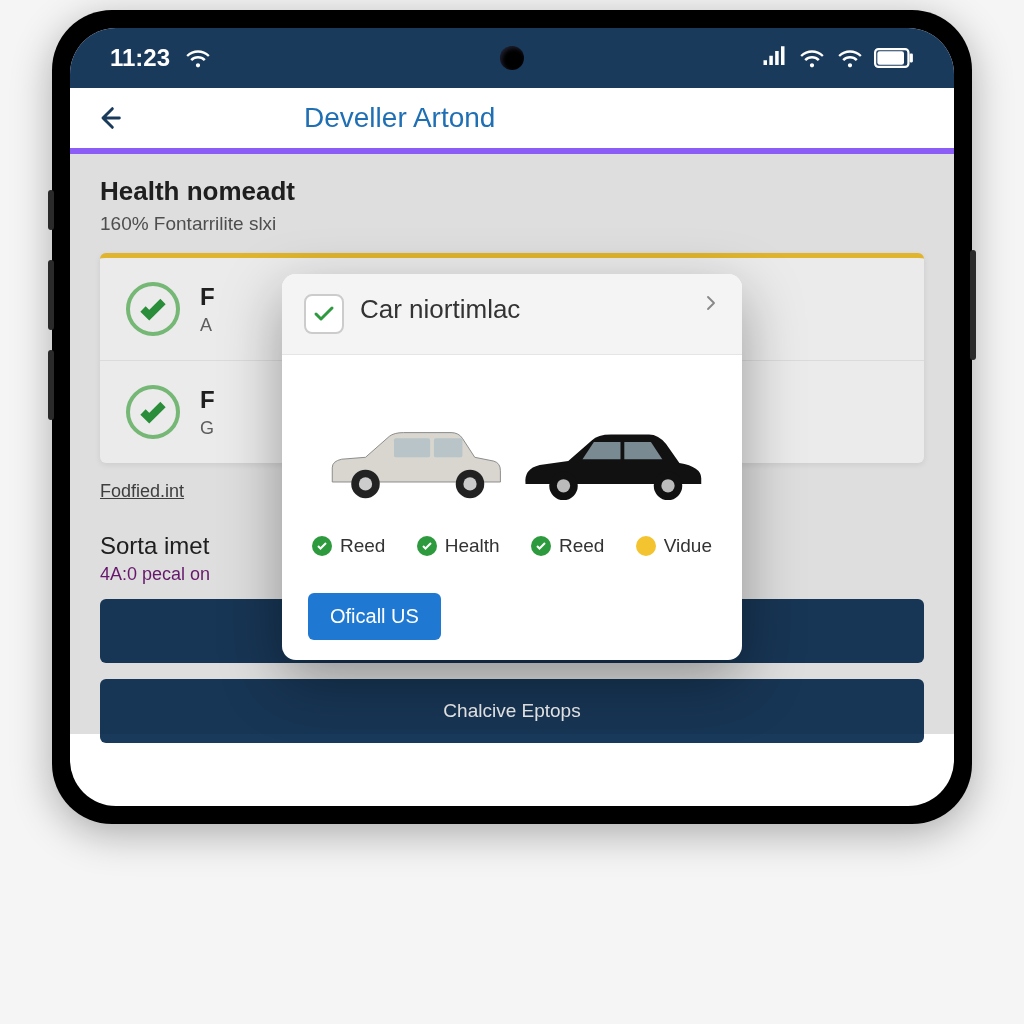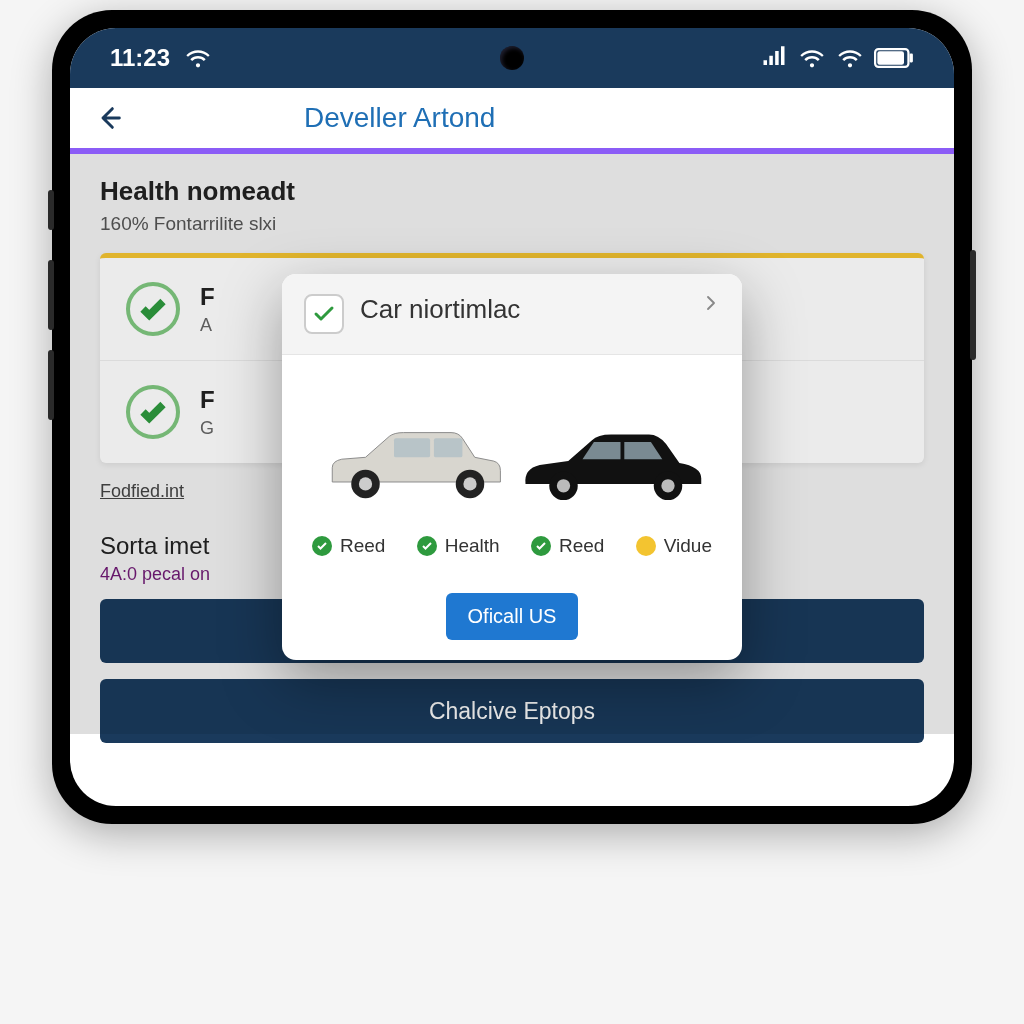--- a/index.html
+++ b/index.html
@@ -133,21 +133,21 @@
   .section2 .s2-sub { font-size:18px; color:#701a75; margin-top:4px; }
 
   .big-btn {
     margin-top: 14px;
     width:100%;
     background:#1a3a5c;
     color:#fff;
     border:none;
     border-radius:6px;
     height:64px;
-    font-size:23px;
+    font-size:19px;
     cursor:pointer;
   }
   .big-btn + .big-btn { margin-top:16px; }
 
   
   .overlay {
     position:absolute; inset:0;
     background: rgba(0,0,0,0.08);
     display:flex; align-items:flex-start; justify-content:center;
     pointer-events:none;
@@ -179,21 +179,21 @@
   .status-row {
     display:flex; justify-content:space-between;
     padding: 22px 6px 10px;
   }
   .dot-item { display:flex; align-items:center; gap:8px; font-size:19px; color:#333; }
   .dot { width:20px; height:20px; border-radius:50%; display:flex; align-items:center; justify-content:center; }
   .dot.green { background:#2e9a3e; }
   .dot.yellow { background:#f3c430; }
   .dot svg { width:12px; height:12px; }
 
-  .modal-footer { display:flex; justify-content:center; padding: 8px 26px 20px; }
+  .modal-footer { display:flex; justify-content:flex-start; padding: 8px 26px 20px; }
   .modal-btn {
     background:#1f78d1; color:#fff; border:none;
     padding: 12px 22px; font-size:20px; border-radius:6px;
     cursor:pointer;
   }
 
   
   .ico { width:28px; height:28px; }
 </style>
 </head>

